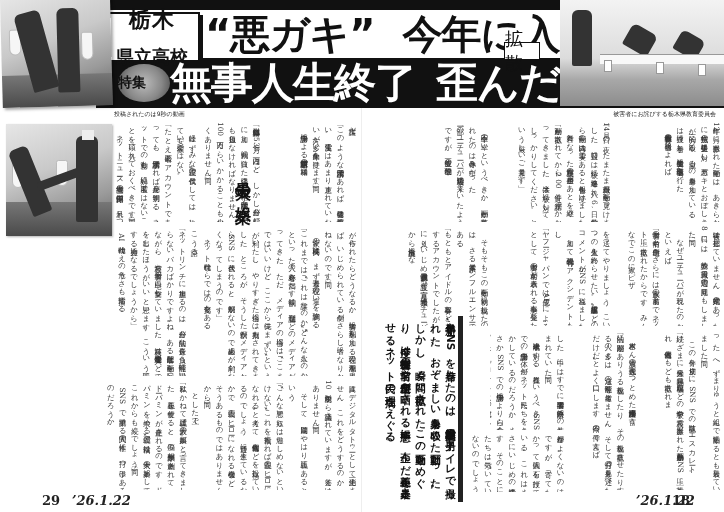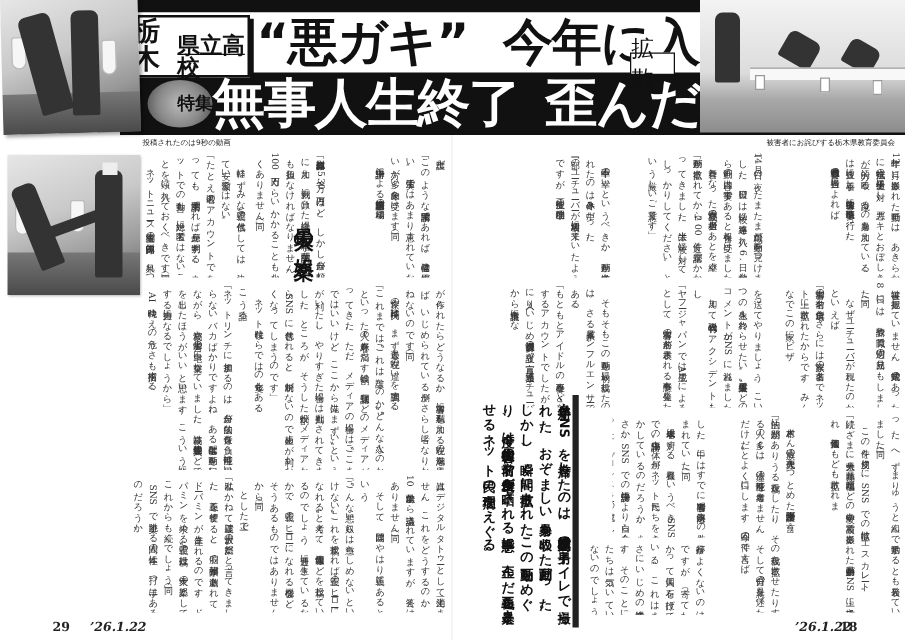--- a/index.html
+++ b/index.html
@@ -8,21 +8,21 @@
 
   
   .top-band { position: absolute; left: 96px; top: 0; width: 128px; height: 10px; background: #111; }
   .title-white-band { position: absolute; left: 96px; top: 10px; width: 540px; height: 48px; background: #fff; }
   .title-black-band { position: absolute; left: 96px; top: 58px; width: 628px; height: 50px; background: #111; }
   .top-black-right { position: absolute; left: 224px; top: 0; width: 500px; height: 10px; background: #111; }
 
   .kicker-box {
     position: absolute; left: 104px; top: 12px; width: 96px; height: 50px;
     background: #fff; border: 2px solid #111; box-shadow: 3px 3px 0 #111;
-    display: flex; flex-direction: row; align-items: center; justify-content: center;
+    display: flex; flex-direction: column; align-items: center; justify-content: center;
     font-family: "DejaVu Sans", sans-serif; font-weight: bold; color: #111; line-height: 1;
   }
   .kicker-box .k1 { font-size: 22px; letter-spacing: 1px; }
   .kicker-box .k2 { font-size: 18px; margin-top: 17px; text-decoration: underline; }
 
   .head-line1 {
     position: absolute; left: 205px; top: 10px; height: 48px;
     font-family: "DejaVu Sans", sans-serif; font-weight: bold; color: #111;
     font-size: 40px; line-height: 48px; white-space: nowrap; letter-spacing: -1px;
   }
@@ -36,21 +36,21 @@
   .kakusan-tag {
     position: absolute; left: 504px; top: 42px; width: 36px; height: 18px;
     background: #fff; border: 1px solid #111;
     font-family: "DejaVu Sans", sans-serif; font-weight: normal; font-size: 18px;
     display: flex; align-items: center; justify-content: center; color: #111;
   }
   .tokushu-burst {
     position: absolute; left: 118px; top: 64px; width: 52px; height: 38px;
     border-radius: 50%;
     background: radial-gradient(circle, #bbb 0%, #888 55%, #444 100%);
-    display: flex; align-items: center; justify-content: flex-end;
+    display: flex; align-items: center; justify-content: flex-start;
     font-family: "DejaVu Sans", sans-serif; font-weight: bold; font-size: 14px; color: #111;
   }
 
   
   .photo {
     position: absolute; overflow: hidden;
     background: linear-gradient(160deg, #e6e6e6 0%, #c9c9c9 40%, #9a9a9a 70%, #5a5a5a 100%);
   }
   .photo-top { left: 0; top: 0; width: 110px; height: 108px; transform: rotate(-1.5deg); transform-origin: top left; box-shadow: 2px 2px 3px rgba(0,0,0,.35); }
   .photo-bottom { left: 6px; top: 124px; width: 106px; height: 112px; box-shadow: 1px 1px 2px rgba(0,0,0,.3); }
@@ -85,21 +85,21 @@
     color: #111; letter-spacing: 2px;
   }
   .lead {
     position: absolute; writing-mode: vertical-rl;
     font-family: "DejaVu Sans", sans-serif; font-weight: bold; font-size: 10.5px;
     line-height: 15px; color: #111; overflow: hidden;
   }
   .lead-bar { position: absolute; left: 458px; top: 316px; width: 5px; height: 186px; background: #222; }
 
   .folio {
-    position: absolute; bottom: 4px; font-family: "DejaVu Serif", serif; font-size: 10px;
+    position: absolute; bottom: 4px; font-family: "DejaVu Serif", serif; font-size: 13px;
     font-weight: bold; color: #222; white-space: nowrap;
   }
   .folio.date { font-style: italic; text-align: right; }
   .gutter { position: absolute; left: 361px; top: 108px; width: 1px; height: 404px; background: #eee; }
 </style>
 </head>
 <body>
 
 <div class="top-black-right"></div>
 <div class="top-band"></div>

